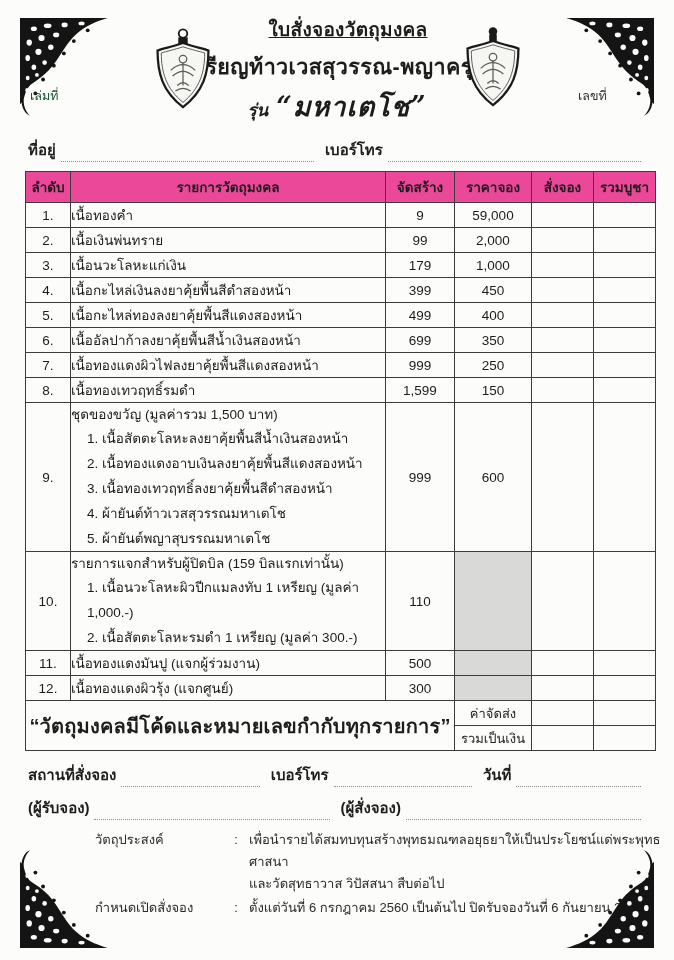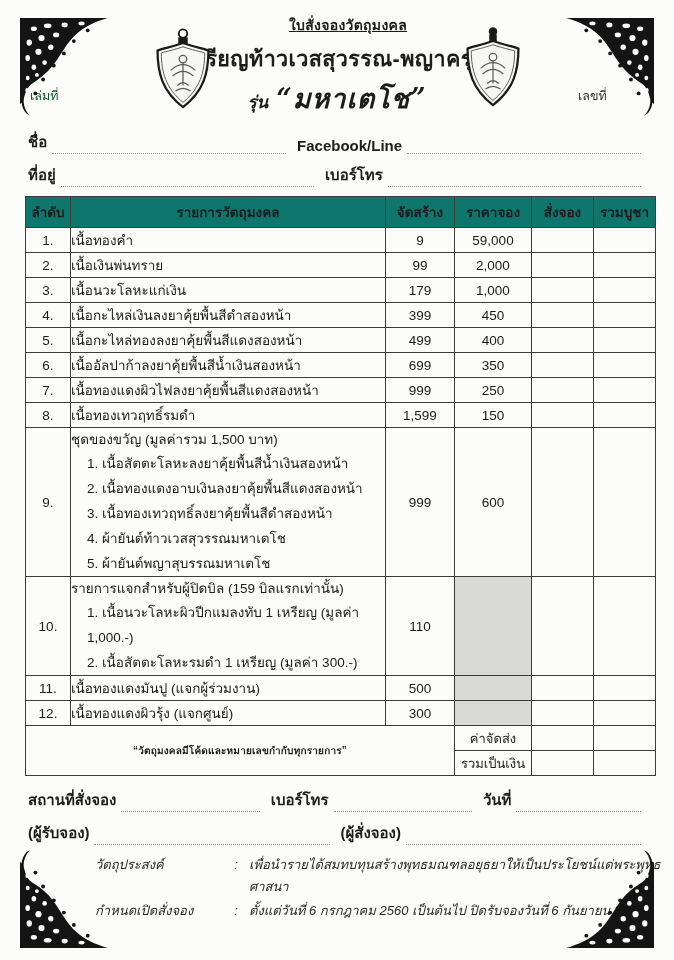--- a/index.html
+++ b/index.html
@@ -15,52 +15,52 @@
   .corner.tr{right:20px;top:16px;transform:scaleX(-1);}
   .corner.bl{left:20px;top:846px;transform:scaleY(-1);}
   .corner.br{right:20px;top:846px;transform:scale(-1,-1);}
   
   .vol-label{position:absolute;left:30px;top:86px;font-size:12.5px;color:#14532d;}
   .num-label{position:absolute;left:578px;top:86px;font-size:12.5px;color:#333;}
   .emblem{position:absolute;width:66px;height:82px;}
   .emblem.left{left:150px;top:27px;}
   .emblem.right{left:460px;top:25px;}
   .head-stack{padding-top:14px;text-align:center;}
-  .form-title{font-size:14px;font-weight:bold;text-decoration:underline;letter-spacing:.3px;margin-left:22px;}
+  .form-title{font-size:19px;font-weight:bold;text-decoration:underline;letter-spacing:.3px;margin-left:22px;}
   .amulet-title{margin-top:5px;font-size:21.5px;font-weight:bold;letter-spacing:.4px;}
   .edition-line{margin-top:2px;}
   .edition-prefix{font-size:17px;font-weight:bold;font-style:italic;margin-right:8px;}
   .edition-name{font-family:"DejaVu Serif","Liberation Serif",serif;font-size:27px;font-weight:bold;font-style:italic;letter-spacing:1px;}
   .temple-line{margin-top:7px;text-align:center;font-size:15px;font-weight:bold;letter-spacing:.2px;}
   
   .fields{margin:10px 28px 0 28px;}
   .fline{display:flex;align-items:flex-end;margin-bottom:9px;font-size:15px;font-weight:bold;}
   .fline .lbl{white-space:nowrap;}
   .fline .lbl.mid{margin-left:6px;}
   .dots{flex:1;border-bottom:1.5px dotted #8f8f8f;height:13px;margin:0 5px;}
   .dots.short{flex:.9;}
   
   table.order{border-collapse:collapse;margin:2px 0 0 25px;width:630px;table-layout:fixed;font-size:13.5px;}
   table.order th,table.order td{border:1px solid #3c3c3c;padding:0;vertical-align:middle;}
-  table.order th{background:#0f766e;font-weight:bold;height:30px;font-size:13.5px;}
+  table.order th{background:#ec4899;font-weight:bold;height:30px;font-size:13.5px;}
   col.c-no{width:45px;}col.c-item{width:315px;}col.c-made{width:69px;}
   col.c-price{width:77px;}col.c-order{width:62px;}col.c-total{width:62px;}
   td.cell-no{text-align:center;height:24px;}
   td.cell-item{padding:1px 6px 1px 8px;text-align:left;}
   td.cell-num{text-align:center;}
   td.gray{background:#d9d9d7;}
   .item-head{line-height:23px;}
   .item-sub{line-height:25px;padding-left:16px;}
   tfoot td{height:24px;}
-  td.note-cell{text-align:center;font-weight:bold;font-size:10px;letter-spacing:.2px;}
+  td.note-cell{text-align:center;font-weight:bold;font-size:20px;letter-spacing:.2px;}
   td.sum-label{text-align:center;font-size:13px;padding:0 4px;}
   
   .footer-lines{margin:12px 28px 0 28px;}
   .details{margin:6px 0 0 95px;font-size:13px;color:#2a2a2a;}
-  .detail-row{display:flex;margin-bottom:2px;font-style:italic;}
+  .detail-row{display:flex;margin-bottom:2px;}
   .detail-label{width:128px;flex:none;line-height:22px;}
   .detail-colon{width:26px;flex:none;text-align:center;line-height:22px;}
   .detail-lines{flex:1;}
   .detail-lines div{line-height:22px;}
 </style>
 </head>
 <body>
 
 <div class="page">
 
@@ -223,26 +223,20 @@
 
   <div class="head-stack">
     <div class="form-title">ใบสั่งจองวัตถุมงคล</div>
     <div class="amulet-title">เหรียญท้าวเวสสุวรรณ-พญาครุฑ</div>
     <div class="edition-line">
       <span class="edition-prefix">รุ่น</span><span class="edition-name">“มหาเตโช”</span>
     </div>
   </div>
 
   <div class="fields">
-    <div class="fline">
-      <span class="lbl">ชื่อ</span>
-      <span class="dots"></span>
-      <span class="lbl mid">Facebook/Line</span>
-      <span class="dots"></span>
-    </div>
     <div class="fline">
       <span class="lbl">ที่อยู่</span>
       <span class="dots"></span>
       <span class="lbl mid">เบอร์โทร</span>
       <span class="dots"></span>
     </div>
   </div>
 
   <table class="order">
     <colgroup>
@@ -403,20 +397,21 @@
       <span class="dots"></span>
     </div>
   </div>
 
   <div class="details">
       <div class="detail-row">
         <div class="detail-label">วัตถุประสงค์</div>
         <div class="detail-colon">:</div>
         <div class="detail-lines">
           <div>เพื่อนำรายได้สมทบทุนสร้างพุทธมณฑลอยุธยาให้เป็นประโยชน์แด่พระพุทธศาสนา</div>
+          <div>และวัดสุทธาวาส วิปัสสนา สืบต่อไป</div>
         </div>
       </div>
       <div class="detail-row">
         <div class="detail-label">กำหนดเปิดสั่งจอง</div>
         <div class="detail-colon">:</div>
         <div class="detail-lines">
           <div>ตั้งแต่วันที่ 6 กรกฎาคม 2560 เป็นต้นไป ปิดรับจองวันที่ 6 กันยายน 2560</div>
         </div>
       </div>
     </div>

